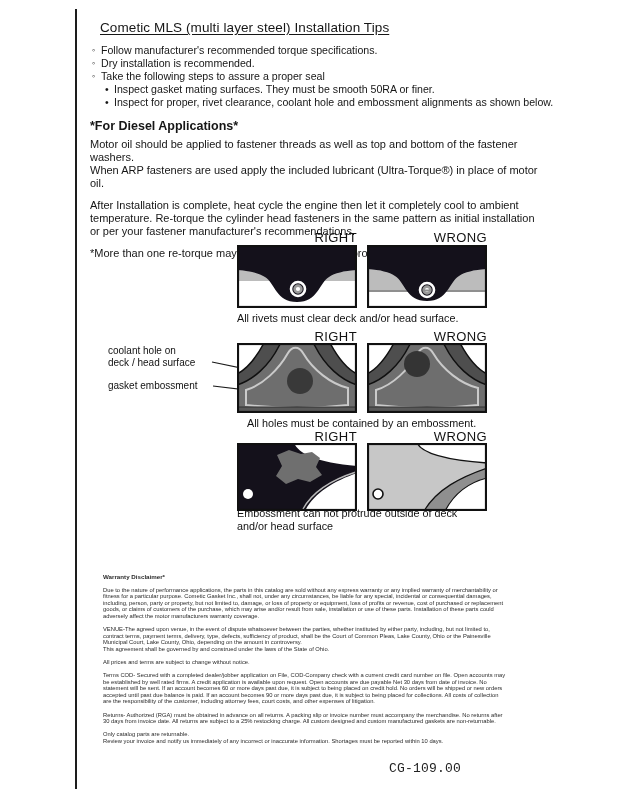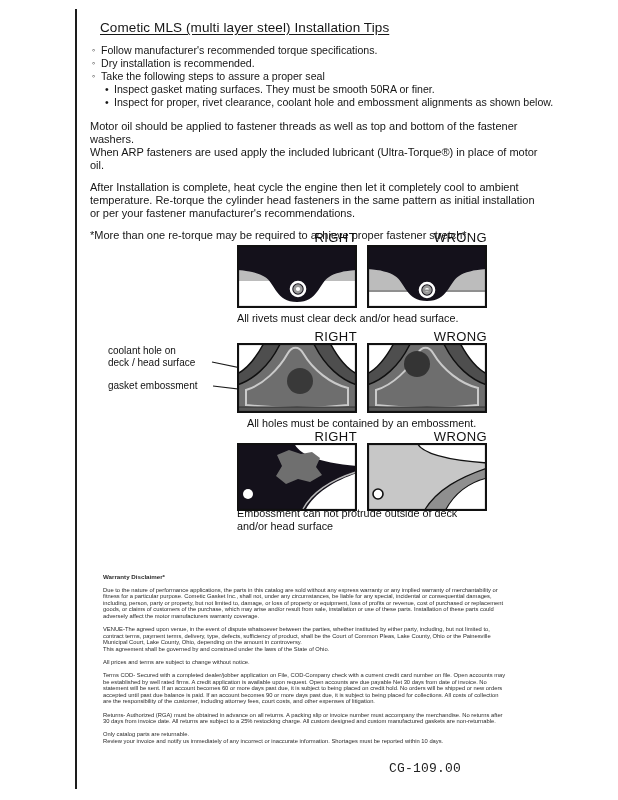--- a/index.html
+++ b/index.html
@@ -50,20 +50,21 @@
     <span class="b-marker">•</span>
     <span>Inspect gasket mating surfaces.  They must be smooth 50RA or finer.</span>
   </div>
   <div class="b-row sub">
     <span class="b-marker">•</span>
     <span>Inspect for proper, rivet clearance, coolant hole and embossment alignments as shown below.</span>
   </div>
 </div>
 
 <div class="abs diesel">
+  <div class="diesel-h">*For Diesel Applications*</div>
   <div class="para">Motor oil should be applied to fastener threads as well as top and bottom of the fastener washers.
 When ARP fasteners are used apply the included lubricant (Ultra-Torque®) in place of motor oil.</div>
   <div class="para">After Installation is complete, heat cycle the engine then let it completely cool to ambient
 temperature. Re-torque the cylinder head fasteners in the same pattern as initial installation
 or per your fastener manufacturer's recommendations.</div>
   <div class="para">*More than one re-torque may be required to achieve proper fastener stretch*</div>
 </div>
 
 <div class="abs dg-label" style="left:237px;top:230px">RIGHT</div>
 <div class="abs dg-label" style="left:367px;top:230px">WRONG</div>

